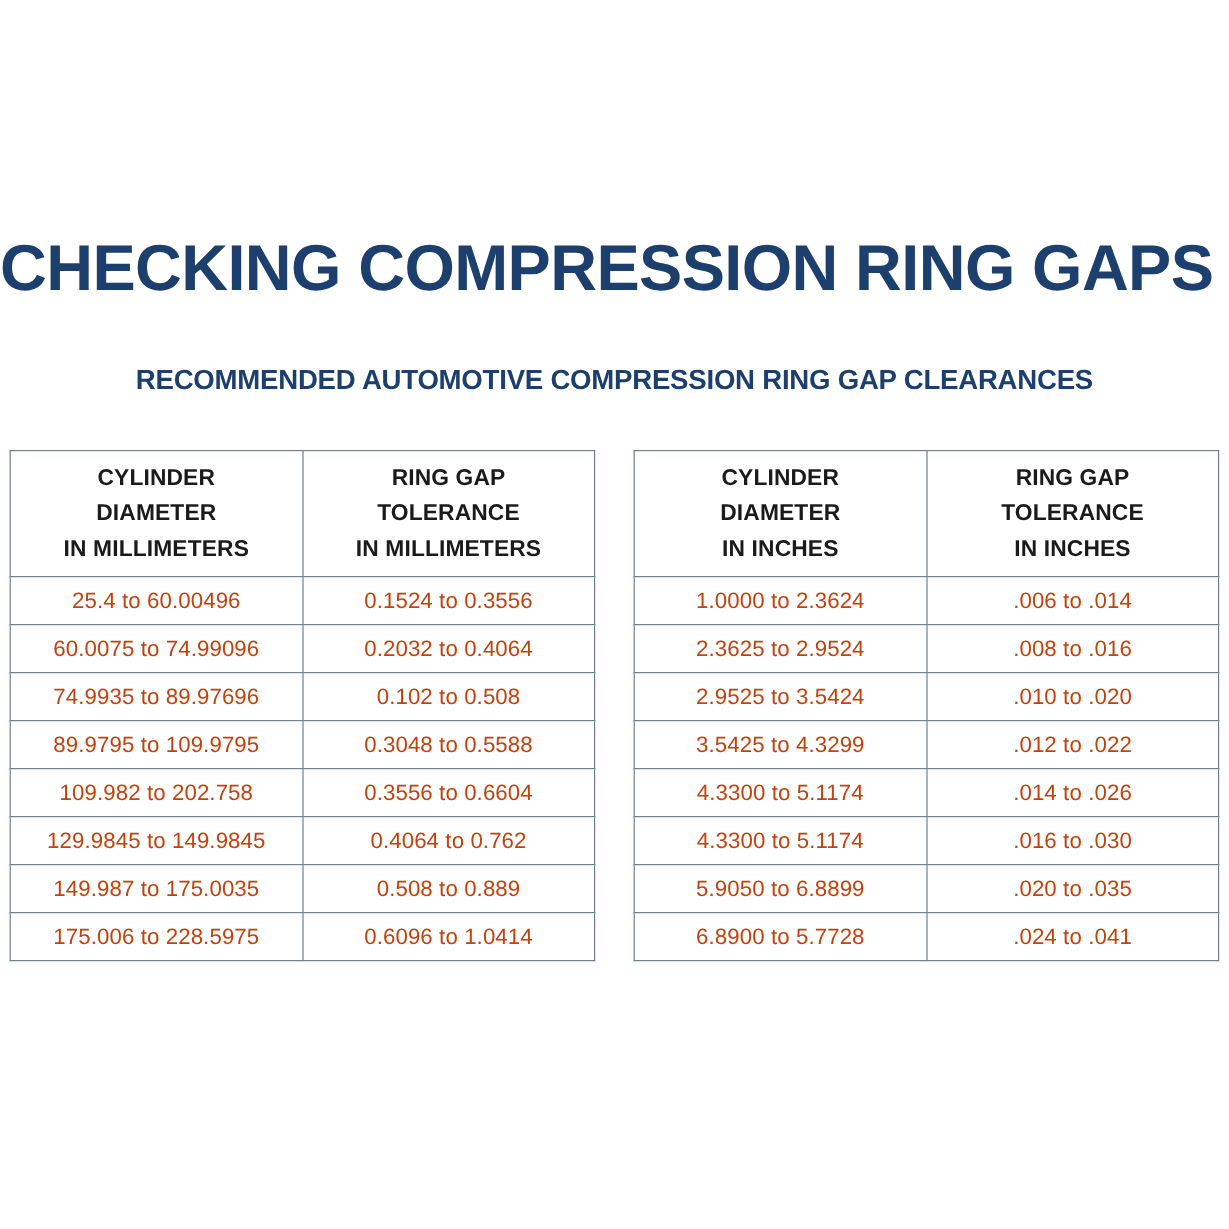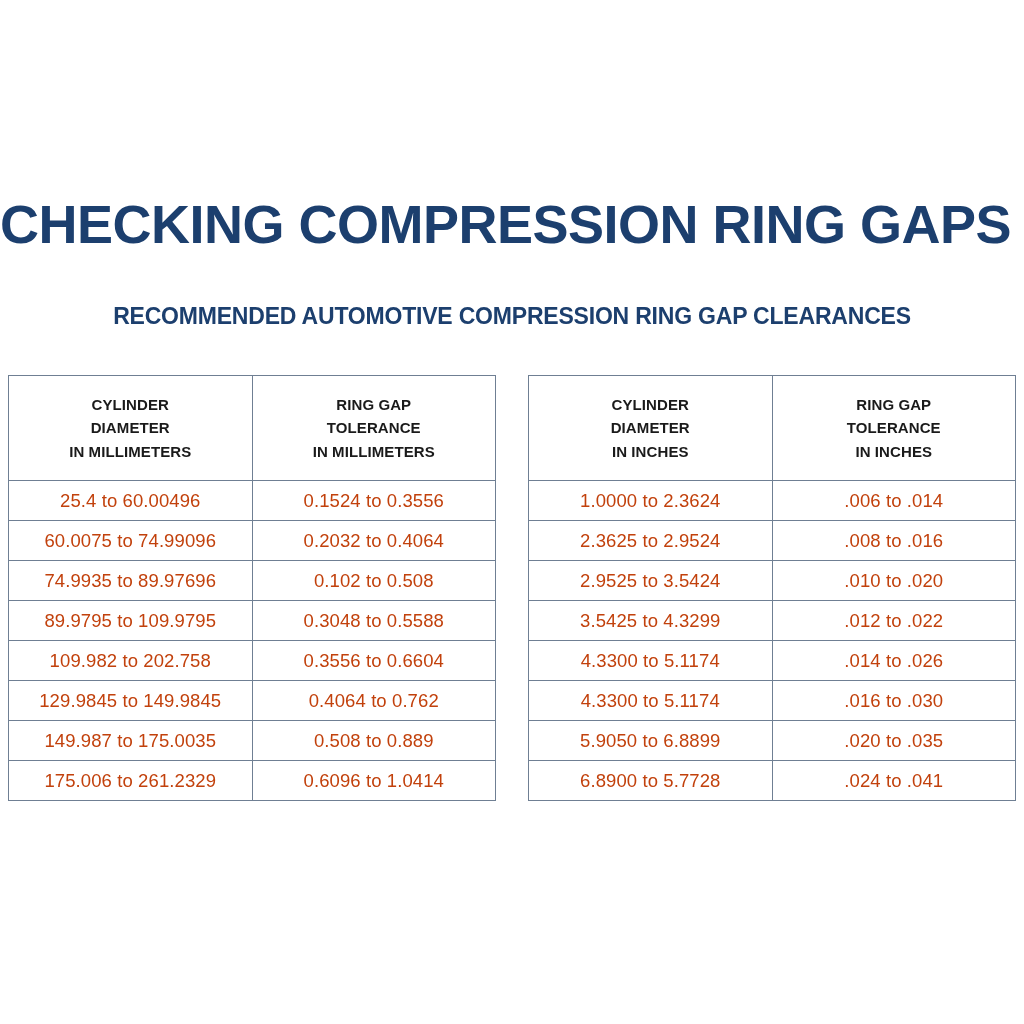--- a/index.html
+++ b/index.html
@@ -65,21 +65,21 @@
     text-align: center;
     font-size: 18.5px;
     color: #c2410c;
     padding: 0;
   }
   table.spec th {
     font-weight: bold;
     color: #1a1a1a;
     height: 104px;
     line-height: 1.55;
-    font-size: 15px;
+    font-size: 19px;
     letter-spacing: 0.1px;
   }
   table.spec td {
     height: 39px;
     font-weight: normal;
     letter-spacing: 0.1px;
   }
   .col-a { width: 50%; }
   .col-b { width: 50%; }
   .hdr-line { display: block; }
@@ -136,21 +136,21 @@
         </tr>
         <tr>
           <td>129.9845 to 149.9845</td>
           <td>0.4064 to 0.762</td>
         </tr>
         <tr>
           <td>149.987 to 175.0035</td>
           <td>0.508 to 0.889</td>
         </tr>
         <tr>
-          <td>175.006 to 261.2329</td>
+          <td>175.006 to 228.5975</td>
           <td>0.6096 to 1.0414</td>
         </tr>
       </tbody>
     </table>
 
     <table class="spec imperial">
       <colgroup>
           <col class="col-a">
           <col class="col-b">
         </colgroup>

